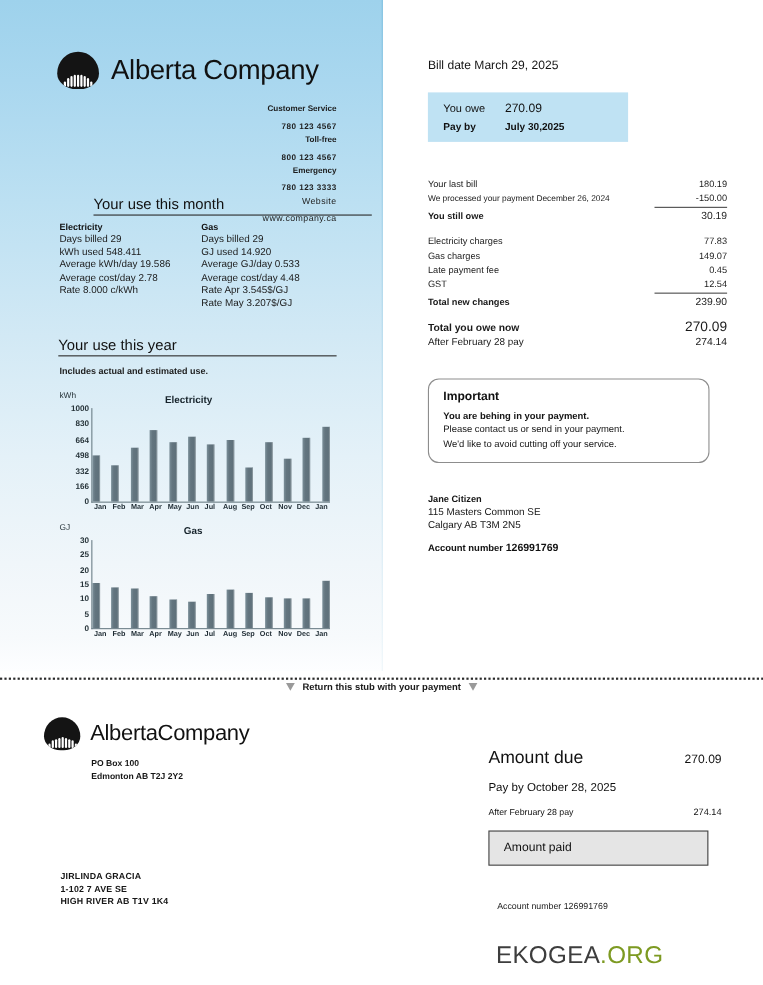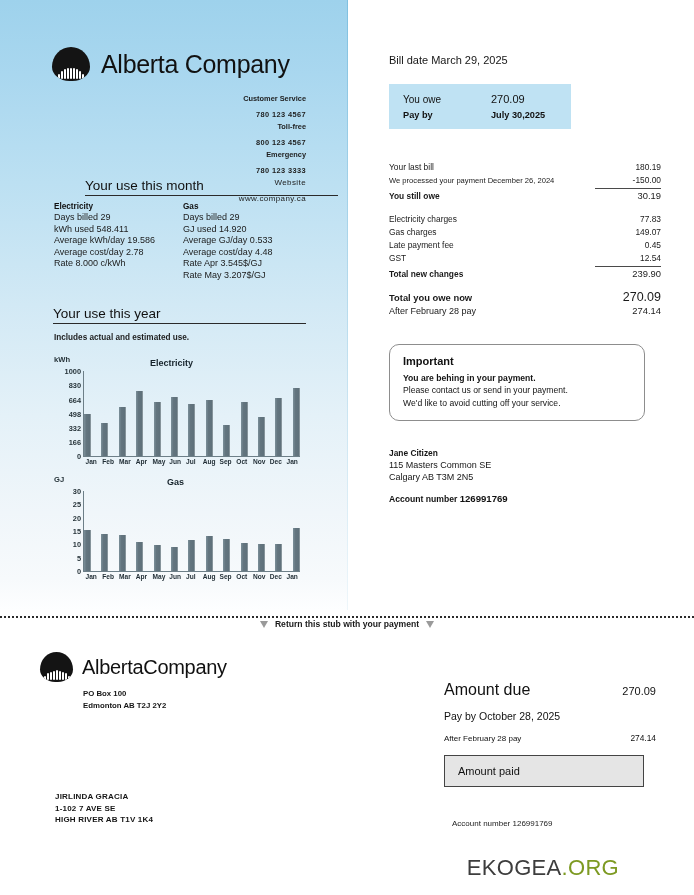--- a/index.html
+++ b/index.html
@@ -2,21 +2,21 @@
 <html><head>
 <meta charset="utf-8">
 <title>Alberta Company Bill</title>
 <style>
   html,body{margin:0;padding:0;}
   body{
     width:694px;height:895px;background:#ffffff;
     font-family:"Liberation Sans","DejaVu Sans",sans-serif;
     color:#1c1c1c;position:relative;overflow:hidden;
   }
-  .page{position:relative;width:619px;height:895px;padding-left:16px;}
+  .page{position:relative;width:619px;height:895px;}
 
   
   .blue-panel{
     position:absolute;left:0;top:0;width:348px;height:610px;
     background:linear-gradient(to bottom,#9ed2ec 0%,#a9d7ef 12%,#bce0f2 30%,
       #d2e9f5 50%,#e4f1f8 68%,#f0f6fa 84%,#f7fafc 95%,#fdfeff 100%);
   }
   .blue-panel:after{
     content:"";position:absolute;right:0;top:0;width:1px;height:100%;
     background:linear-gradient(to bottom,#7fc0e0,#eef6fa);
@@ -61,21 +61,21 @@
   .usage{position:absolute;left:54px;top:202px;width:258px;display:flex;}
   .usage .col{flex:0 0 50%;}
   .usage .col.gas{flex:0 0 50%;}
   .usage .h{font-size:8.2px;font-weight:bold;margin-bottom:1px;color:#111;}
   .usage .l{font-size:9px;line-height:11.6px;color:#1b1b1b;white-space:nowrap;}
 
   .note{position:absolute;left:54px;top:333px;font-size:8.2px;font-weight:bold;color:#1d1d1d;}
 
   
   .chart{position:absolute;}
-  .chart .unit{position:absolute;left:0;top:0;font-size:7.6px;font-weight:bold;color:#27343a;}
+  .chart .unit{position:absolute;left:0;top:0;font-size:7.6px;font-weight:normal;color:#27343a;}
   .chart .title{position:absolute;font-size:9px;font-weight:bold;color:#16232b;}
   .chart .yaxis{position:absolute;text-align:right;}
   .chart .yaxis div{
     position:absolute;right:0;font-size:7.4px;font-weight:bold;color:#27343a;
     transform:translateY(-50%);white-space:nowrap;
   }
   .plot{position:absolute;border-left:1px solid #6d7f88;border-bottom:1px solid #6d7f88;}
   .bars{position:absolute;left:0;bottom:0;width:100%;height:100%;
         display:flex;align-items:flex-end;justify-content:space-between;}
   .bar{
@@ -89,21 +89,21 @@
   }
 
   
   .right{position:absolute;left:389px;top:0;width:292px;}
   .bill-title{font-size:17px;font-weight:400;color:#121212;letter-spacing:.2px;}
   .bill-date{font-size:11px;color:#161616;margin-top:6px;}
   .owe-box{
     margin-top:18px;width:182px;background:#bfe2f3;padding:9px 0 9px 14px;
     box-sizing:border-box;
   }
-  .owe-row{display:flex;align-items:baseline;font-size:10px;margin-bottom:5px;gap:32px;}
+  .owe-row{display:flex;align-items:baseline;font-size:10px;margin-bottom:5px;}
   .owe-row:last-child{margin-bottom:0;}
   .owe-row .k{width:56px;flex:0 0 auto;color:#111;}
   .owe-row .v{color:#111;}
   .owe-row.pay .k,.owe-row.pay .v{font-weight:bold;font-size:9.2px;}
   .owe-row.owe .v{font-size:11px;}
 
   .charges{margin-top:32px;width:272px;}
   .ch{display:flex;align-items:baseline;font-size:8.4px;color:#1a1a1a;line-height:13px;}
   .ch .k{flex:1 1 auto;}
   .ch .v{flex:0 0 66px;text-align:right;}

